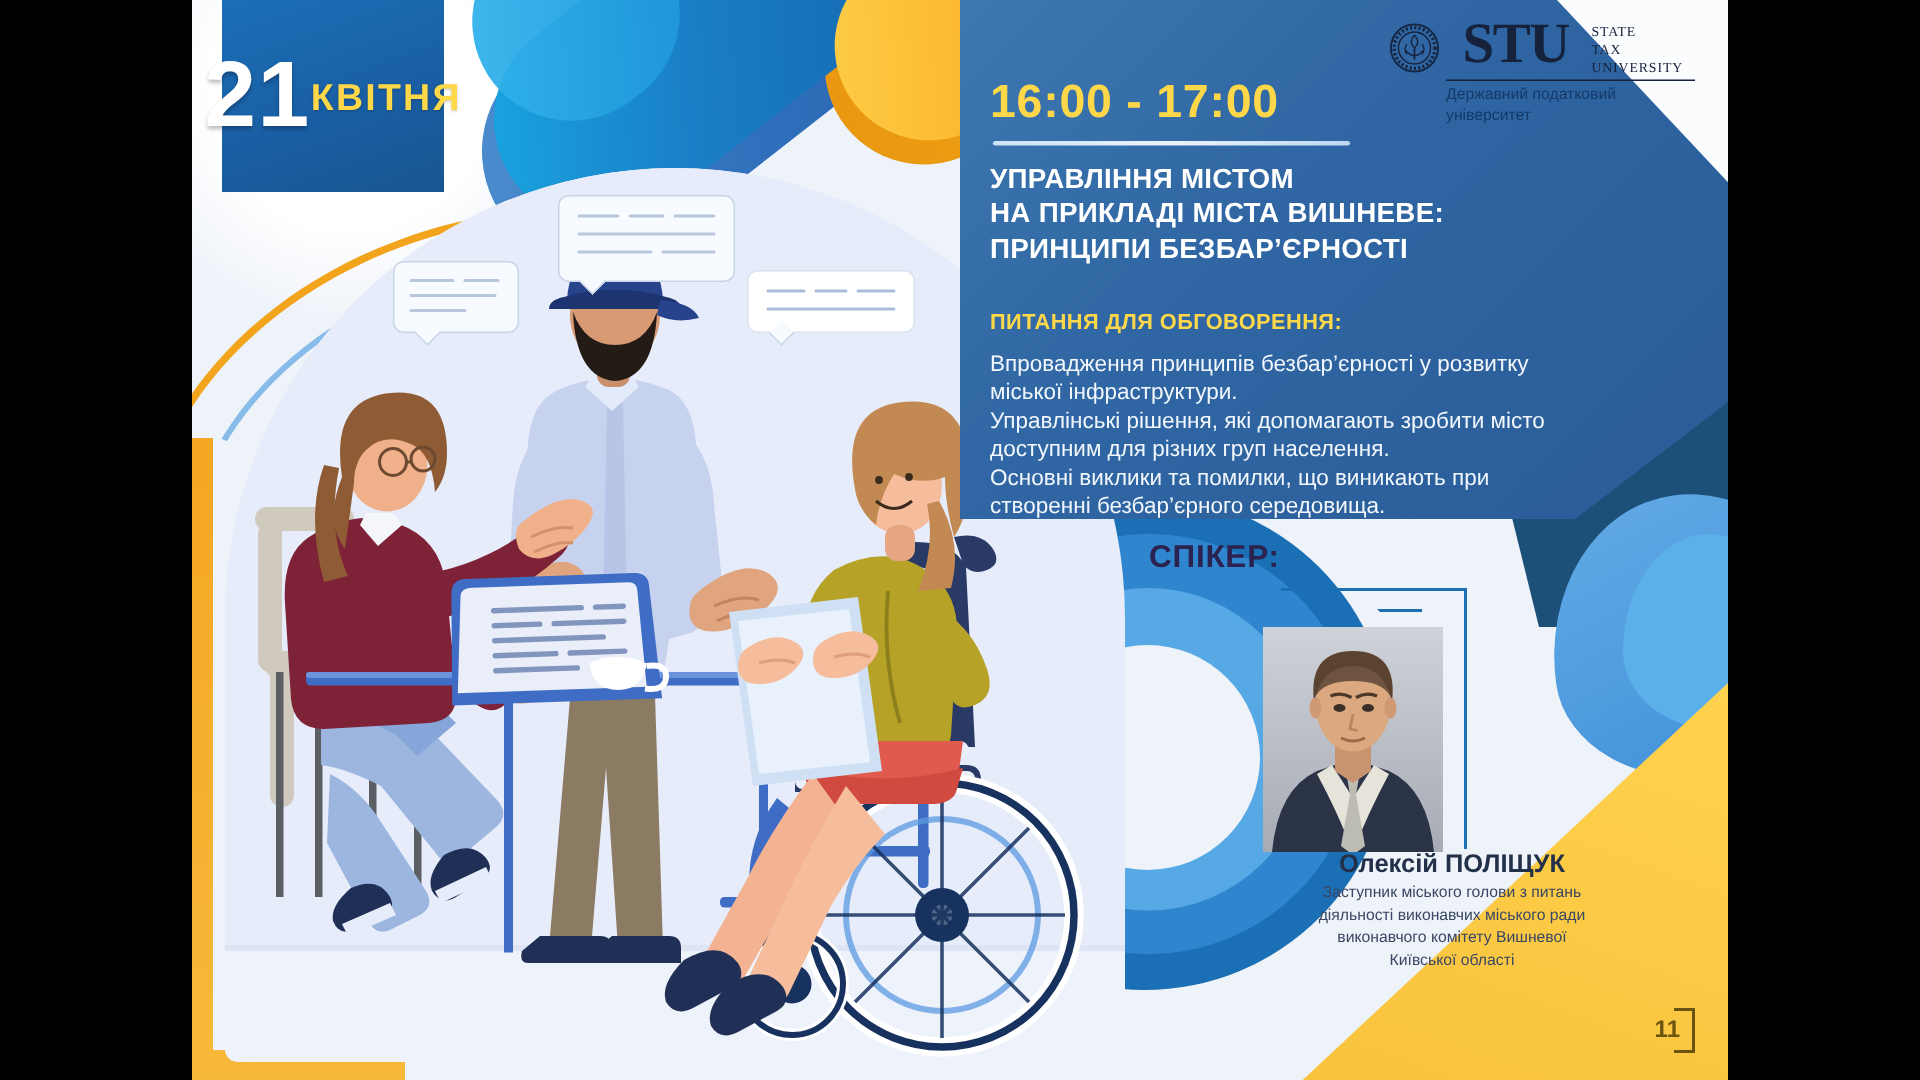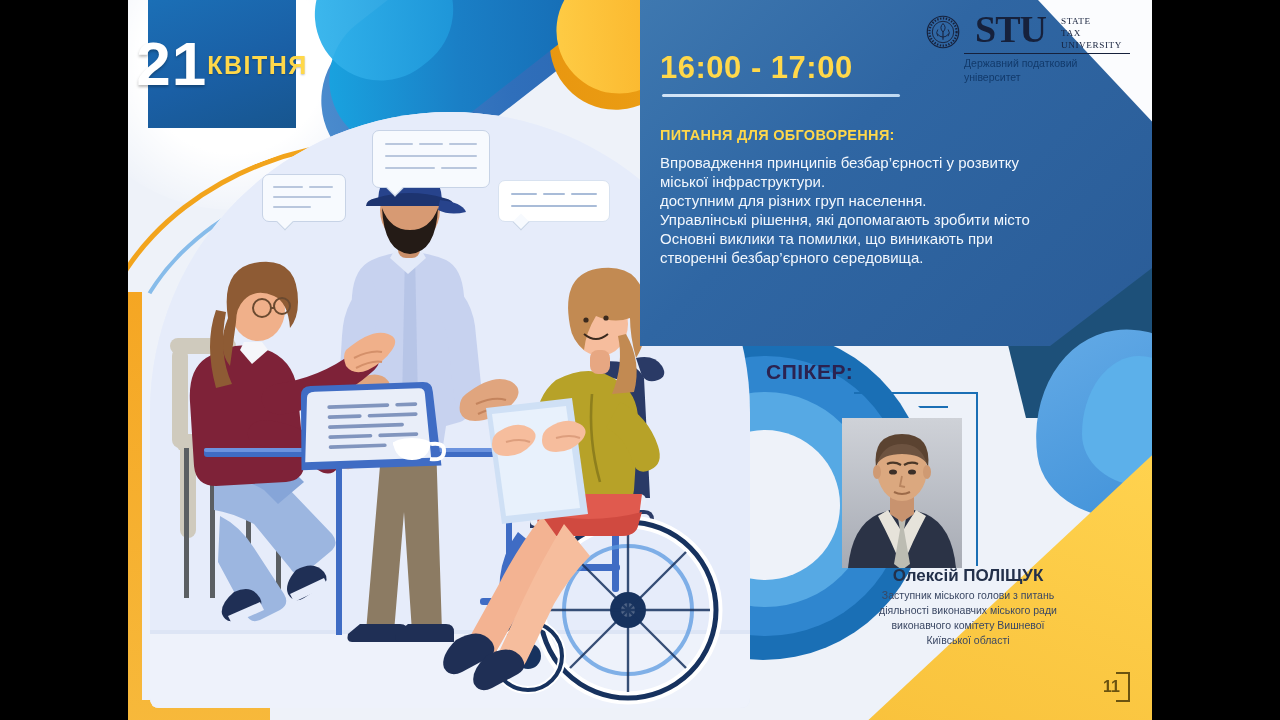--- a/index.html
+++ b/index.html
@@ -386,26 +386,31 @@
       <div class="date-day">21</div>
       <div class="date-month">КВІТНЯ</div>
     </div>
 
     <div class="panel"></div>
     <div class="panel-white-wedge"></div>
 
     <div class="panel-inner">
       <div class="time">16:00 - 17:00</div>
       <div class="divider"></div>
+      <div class="title">
+        <div>УПРАВЛІННЯ МІСТОМ</div>
+        <div>НА ПРИКЛАДІ МІСТА ВИШНЕВЕ:</div>
+        <div>ПРИНЦИПИ БЕЗБАР’ЄРНОСТІ</div>
+      </div>
       <div class="q-head">ПИТАННЯ ДЛЯ ОБГОВОРЕННЯ:</div>
       <div class="q-body">
         <div>Впровадження принципів безбар’єрності у розвитку</div>
         <div>міської інфраструктури.</div>
+        <div>Управлінські рішення, які допомагають зробити місто</div>
         <div>доступним для різних груп населення.</div>
-        <div>Управлінські рішення, які допомагають зробити місто</div>
         <div>Основні виклики та помилки, що виникають при</div>
         <div>створенні безбар’єрного середовища.</div>
       </div>
     </div>
 
     <div class="speaker-label">СПІКЕР:</div>
 
     <div class="photo-wrap">
       <div class="frame-back"></div>
       <div class="frame-front"></div>

